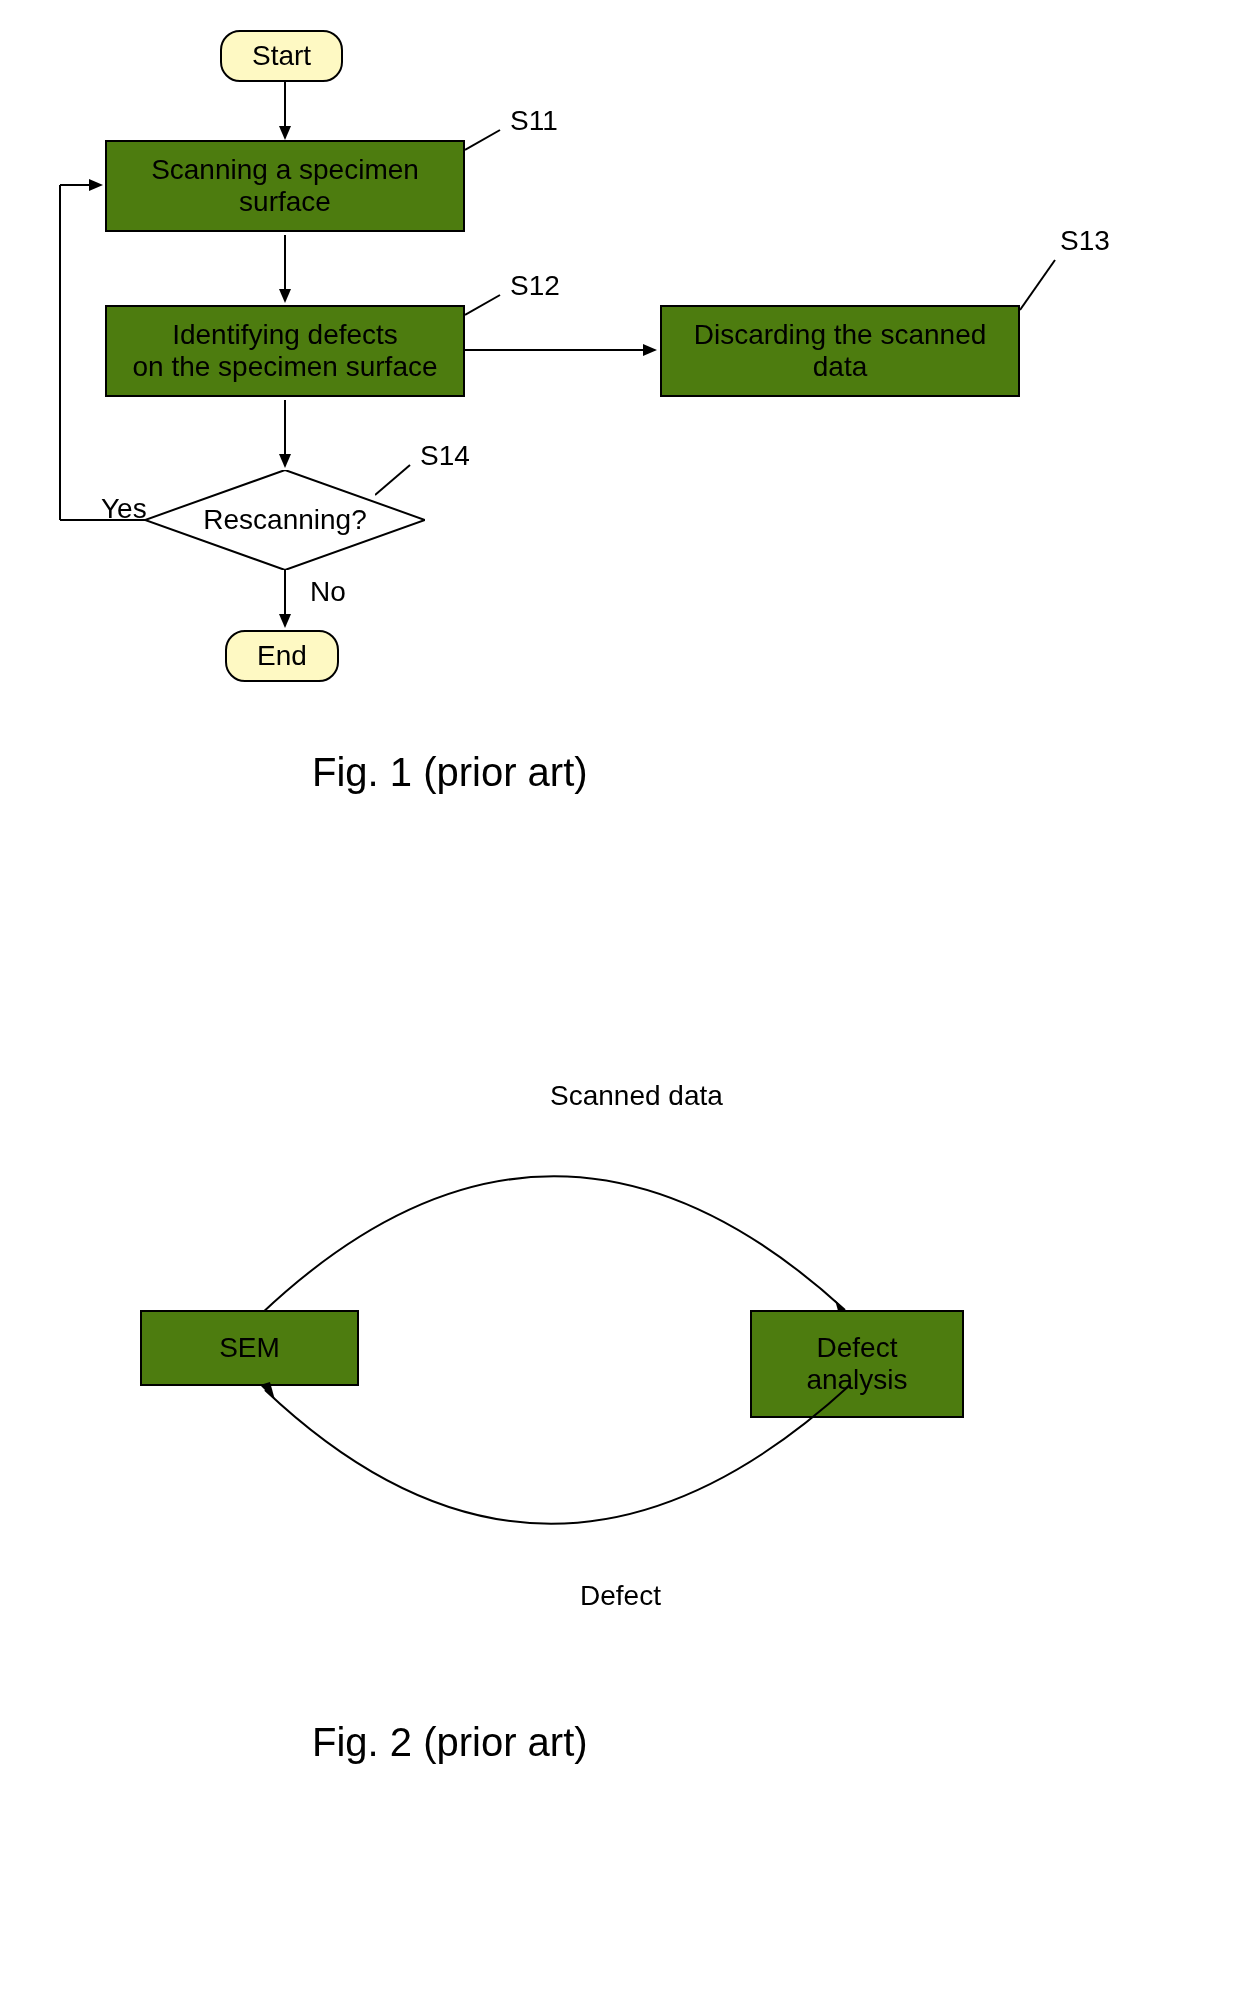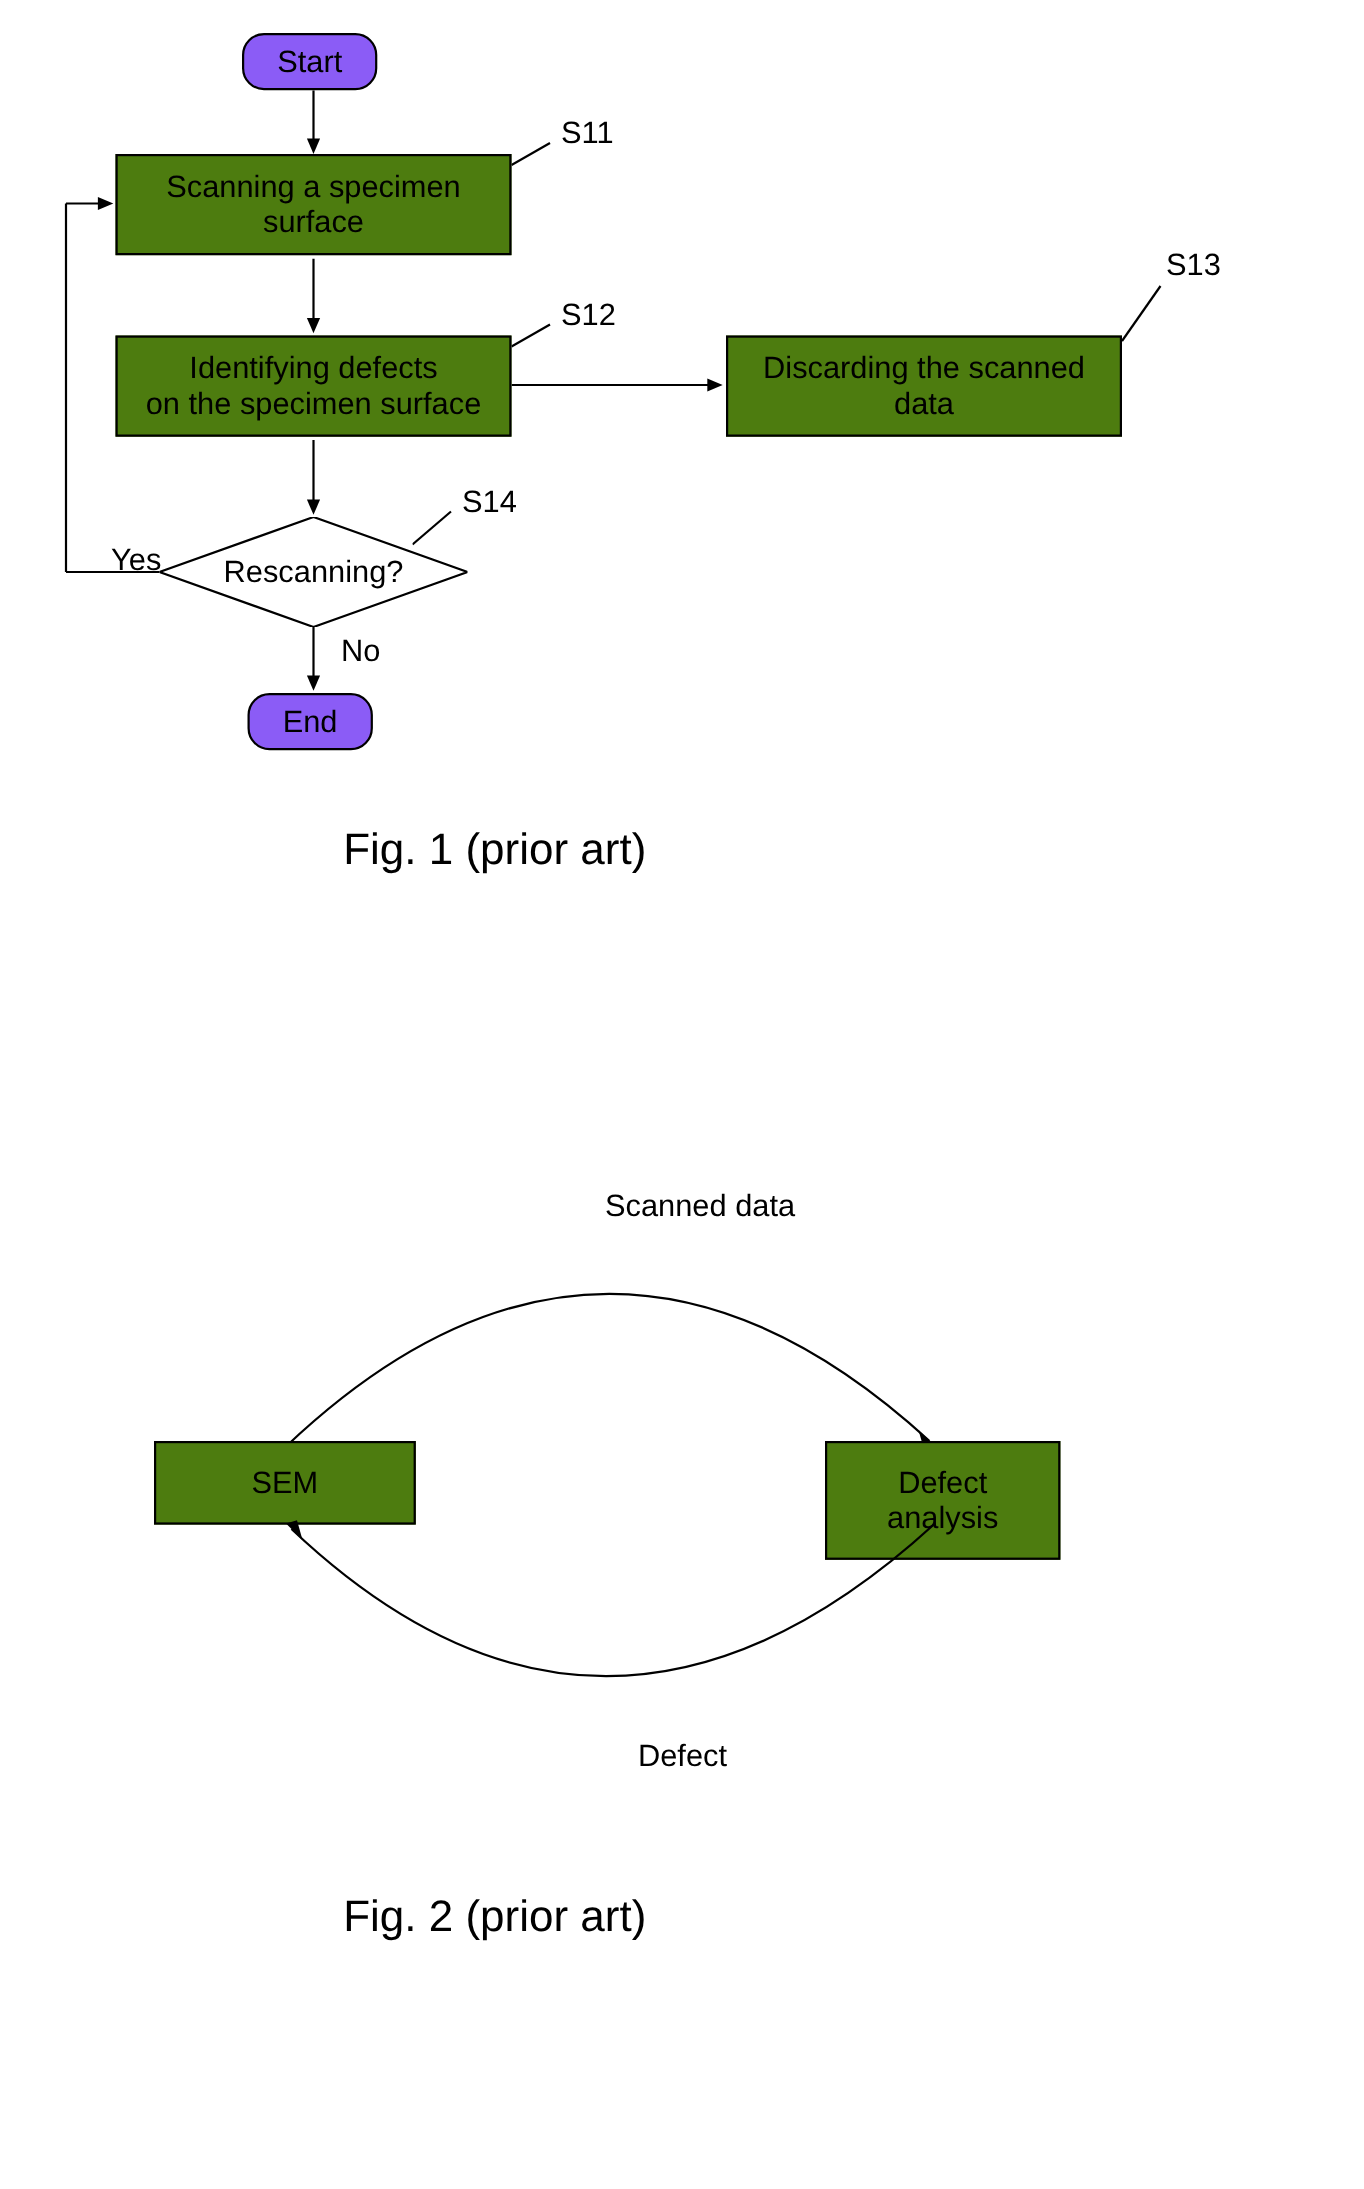--- a/index.html
+++ b/index.html
@@ -9,21 +9,21 @@
       width: 1240px;
       height: 1990px;
       position: relative;
     }
     .terminator {
       border: 2px solid #000;
       border-radius: 20px;
       padding: 8px 30px;
       font-size: 28px;
       text-align: center;
-      background: #8b5cf6;
+      background: #fef9c3;
       position: absolute;
     }
     .process {
       border: 2px solid #000;
       padding: 12px 20px;
       font-size: 28px;
       text-align: center;
       background: #4d7c0f;
       position: absolute;
     }
@@ -147,21 +147,21 @@
 
 <div class="caption" style="left:280px; top:750px;">Fig. 1 (prior art)</div>
 
 <div class="label" style="left:550px; top:1080px;">Scanned data</div>
 
 <svg class="arrow-line" style="left:250px; top:1120px; width:610px; height:200px;">
   <path d="M 10 195 Q 300 -80 595 190" fill="none" stroke="#000" stroke-width="2"></path>
   <polygon points="600,195 585,180 590,198" fill="#000"></polygon>
 </svg>
 
-<div class="process" style="left:140px; top:1310px; width:238px; padding:20px;">
+<div class="process" style="left:140px; top:1310px; width:219px; padding:20px;">
   <span>SEM</span>
 </div>
 
 <div class="process" style="left:750px; top:1310px; width:214px; padding:20px;">
   <span>Defect analysis</span>
 </div>
 
 <svg class="arrow-line" style="left:250px; top:1380px; width:610px; height:200px;">
   <path d="M 600 5 Q 300 280 15 10" fill="none" stroke="#000" stroke-width="2"></path>
   <polygon points="10,5 25,20 20,2" fill="#000"></polygon>

